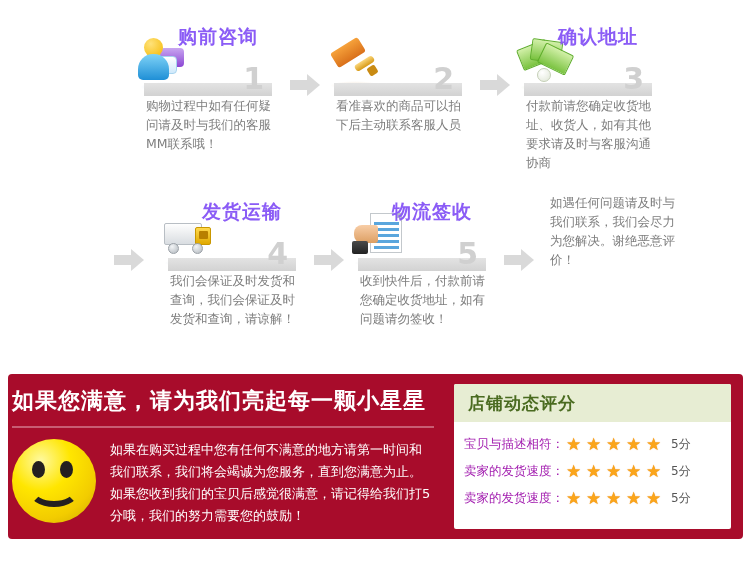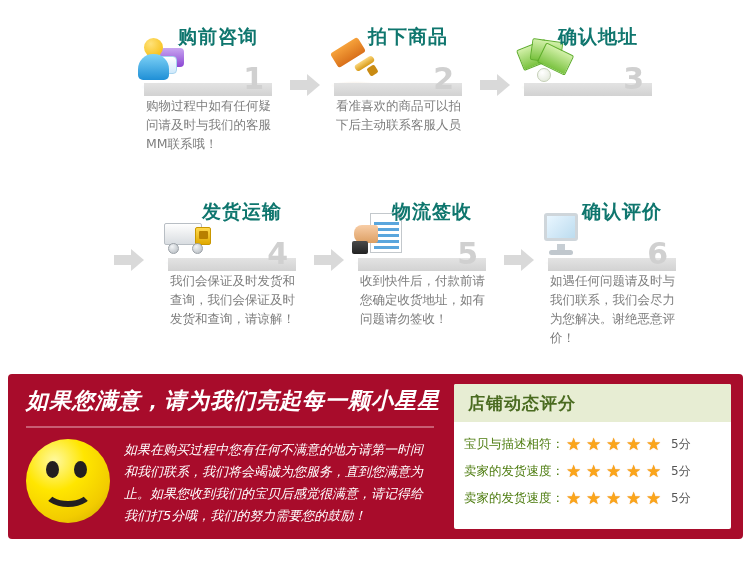--- a/index.html
+++ b/index.html
@@ -14,21 +14,21 @@
   
   .flow { position: absolute; left: 0; top: 18px; width: 750px; height: 350px; }
   .flow-row { display: flex; align-items: flex-start; width: 750px; height: 175px; }
   .row1 { padding-left: 136px; }
   .row2 { padding-left: 120px; }
 
   .step { width: 150px; position: relative; }
   .step-head { position: relative; height: 78px; }
   .step-title {
     position: absolute; left: 42px; top: 6px;
-    font-size: 19px; font-weight: bold; color: #0f766e;
+    font-size: 19px; font-weight: bold; color: #8b5cf6;
     letter-spacing: 1px; white-space: nowrap;
     font-family: "DejaVu Sans", "Liberation Sans", sans-serif;
   }
   .icon-box { position: absolute; left: 2px; top: 18px; width: 58px; height: 56px; }
   .numbar {
     position: absolute; left: 8px; bottom: 0; width: 128px; height: 13px;
     background: linear-gradient(to bottom,#e3e3e3,#d2d2d2);
   }
   .numbig {
     position: absolute; right: 8px; bottom: 2px;
@@ -130,21 +130,21 @@
   .ic-mon .r3 { border-width:4px; border-top-color:#6cc04a; border-right-color:#6cc04a; transform: rotate(-18deg); margin:11px; width:24px; height:24px;}
   .ic-mon .shadow { position:absolute; left:2px; bottom:0; width:52px; height:8px; border-radius:50%;
     background: radial-gradient(ellipse at center, rgba(200,205,210,.5), rgba(255,255,255,0) 70%); }
 
   
   .bottom {
     position: absolute; left: 8px; top: 374px; width: 735px; height: 165px;
     background: #A80C2B; border-radius: 4px;
     display: flex;
   }
-  .bleft { width: 440px; padding: 12px 14px 0 18px; font-style: italic; }
+  .bleft { width: 440px; padding: 12px 14px 0 4px; }
   .btitle {
     color: #ffffff; font-size: 22px; font-weight: bold; letter-spacing: 1px;
     padding-bottom: 10px; white-space: nowrap;
     font-family: "DejaVu Sans", "Liberation Sans", sans-serif;
   }
   .brule { height: 2px; background: #d9889a; opacity: .65; margin-bottom: 11px; }
   .bbody { display: flex; gap: 14px; }
   .smiley {
     flex: 0 0 84px; width: 84px; height: 84px; border-radius: 50%;
     background: radial-gradient(circle at 34% 26%, #fff9a0 0%, #ffe600 36%, #f2cc00 70%, #c9a500 100%);
@@ -162,21 +162,21 @@
 
   .bright { flex: 1; padding: 10px 12px 10px 6px; }
   .ratecard { background: #fff; height: 145px; border-radius: 2px; overflow: hidden; }
   .ratehead {
     background: #E7EDD3; height: 38px; line-height: 38px; padding-left: 14px;
     color: #4a6b20; font-size: 17px; font-weight: bold; letter-spacing: 1px;
     font-family: "DejaVu Sans", "Liberation Sans", sans-serif;
   }
   .raterows { padding: 9px 0 0 10px; }
   .raterow { display: flex; align-items: center; height: 27px; }
-  .ratelabel { font-size: 12.5px; color: #4d7c0f; white-space: nowrap;
+  .ratelabel { font-size: 12.5px; color: #a21caf; white-space: nowrap;
     font-family: Liberation Mono, monospace; }
   .stars { display: flex; gap: 3px; margin: 0 8px 0 2px; }
   .star { width: 17px; height: 17px; color: #FBA51A; font-size: 17px; line-height: 17px;
     text-shadow: 0 0 1px #e07c00; }
   .ratescore { font-size: 12px; color: #555; font-family: "DejaVu Sans", "Liberation Sans", sans-serif; }
 </style>
 </head>
 <body>
 
 <div class="page">
@@ -211,21 +211,20 @@
       <div class="step">
         <div class="step-head">
           <div class="icon-box">
             <div class="ic ic-gavel">
               <span class="handle"></span>
                 <span class="cap"></span>
                 <span class="mallet"></span>
                 <span class="shadow"></span>
             </div>
           </div>
-          <div class="step-title">拍下商品</div>
           <div class="numbar">
             <span class="numbig">2</span>
           </div>
         </div>
         <div class="step-desc">看准喜欢的商品可以拍下后主动联系客服人员</div>
       </div>
 
       <div class="arrow">
           <i></i>
         </div>
@@ -239,20 +238,21 @@
                 <span class="b b3"></span>
               <span class="coin"></span>
                 <span class="shadow"></span>
             </div>
           </div>
           <div class="step-title">确认地址</div>
           <div class="numbar">
             <span class="numbig">3</span>
           </div>
         </div>
+        <div class="step-desc">付款前请您确定收货地址、收货人，如有其他要求请及时与客服沟通协商</div>
       </div>
 
     </div>
 
     <div class="flow-row row2">
 
       <div class="arrow lead">
           <i></i>
         </div>
 
@@ -302,39 +302,20 @@
           </div>
         </div>
         <div class="step-desc">收到快件后，付款前请您确定收货地址，如有问题请勿签收！</div>
       </div>
 
       <div class="arrow">
           <i></i>
         </div>
 
       <div class="step">
-        <div class="step-head">
-          <div class="icon-box">
-            <div class="ic ic-mon">
-              <span class="screen"></span>
-                <span class="neck"></span>
-                <span class="base"></span>
-              <span class="rb">
-                  <b class="r1"></b>
-                  <b class="r2"></b>
-                  <b class="r3"></b>
-                </span>
-              <span class="shadow"></span>
-            </div>
-          </div>
-          <div class="step-title">确认评价</div>
-          <div class="numbar">
-            <span class="numbig">6</span>
-          </div>
-        </div>
         <div class="step-desc">如遇任何问题请及时与我们联系，我们会尽力为您解决。谢绝恶意评价！</div>
       </div>
 
     </div>
   </div>
 
   <div class="bottom">
 
     <div class="bleft">
       <div class="btitle">如果您满意，请为我们亮起每一颗小星星</div>

